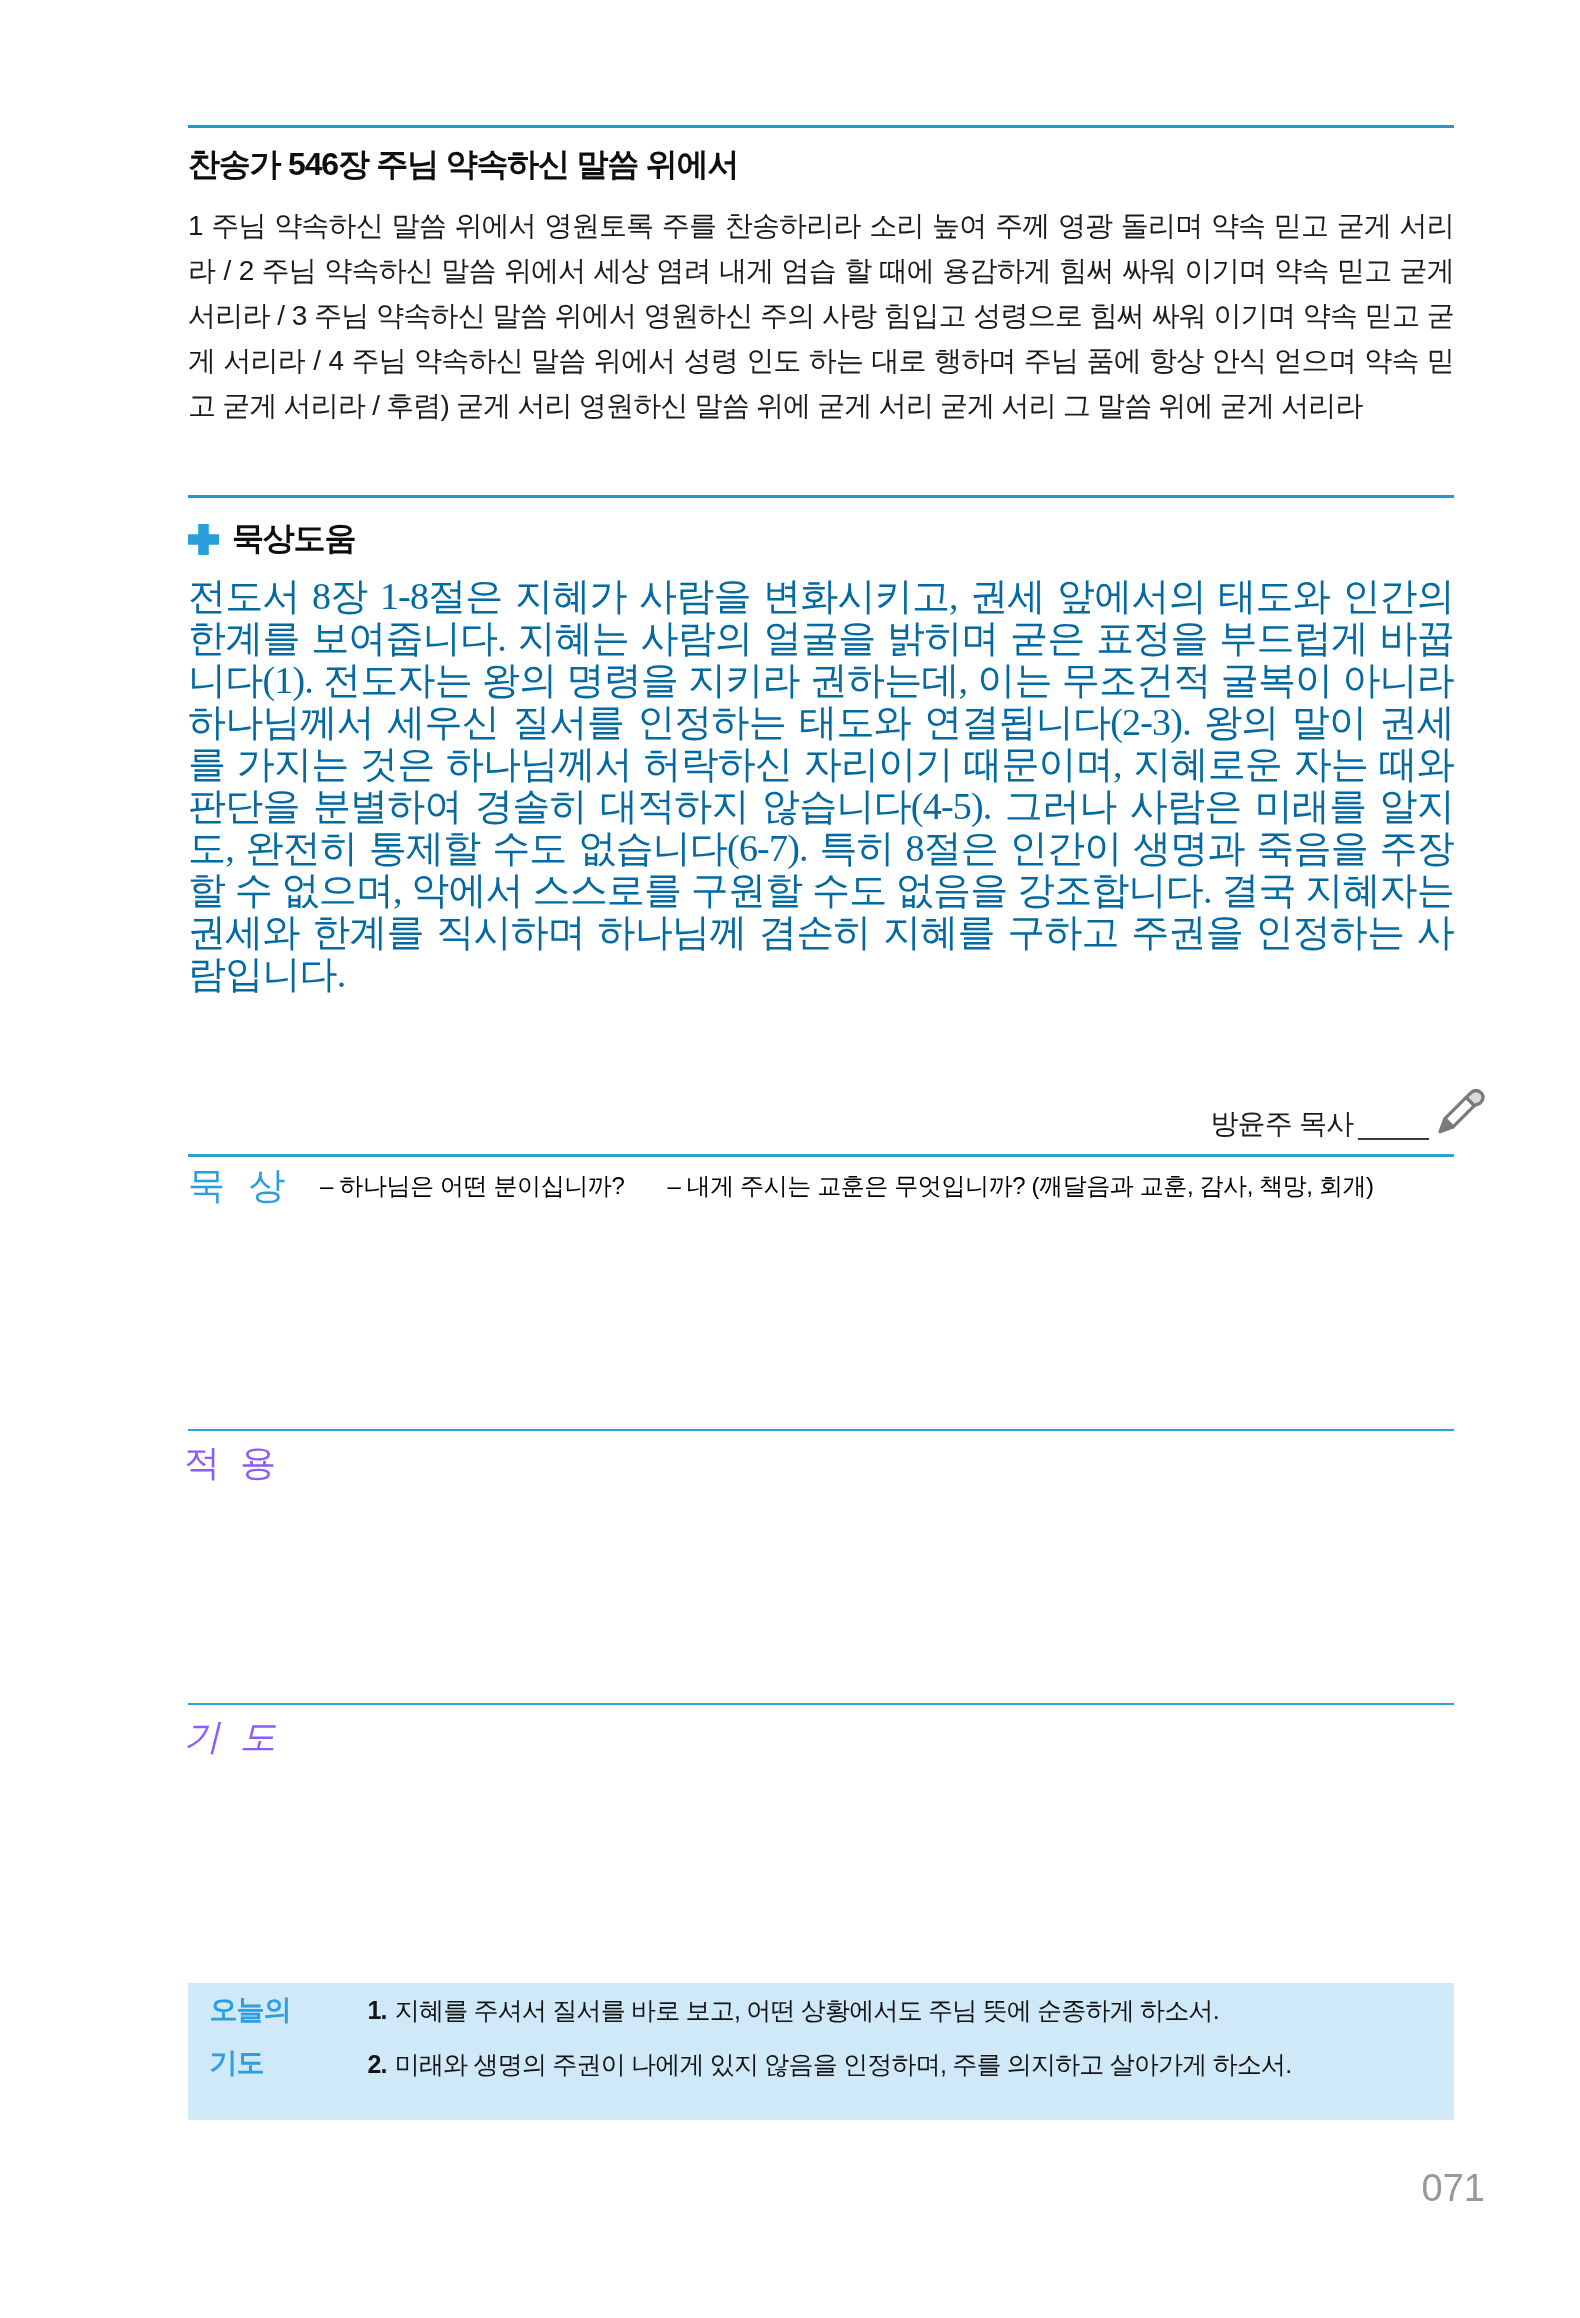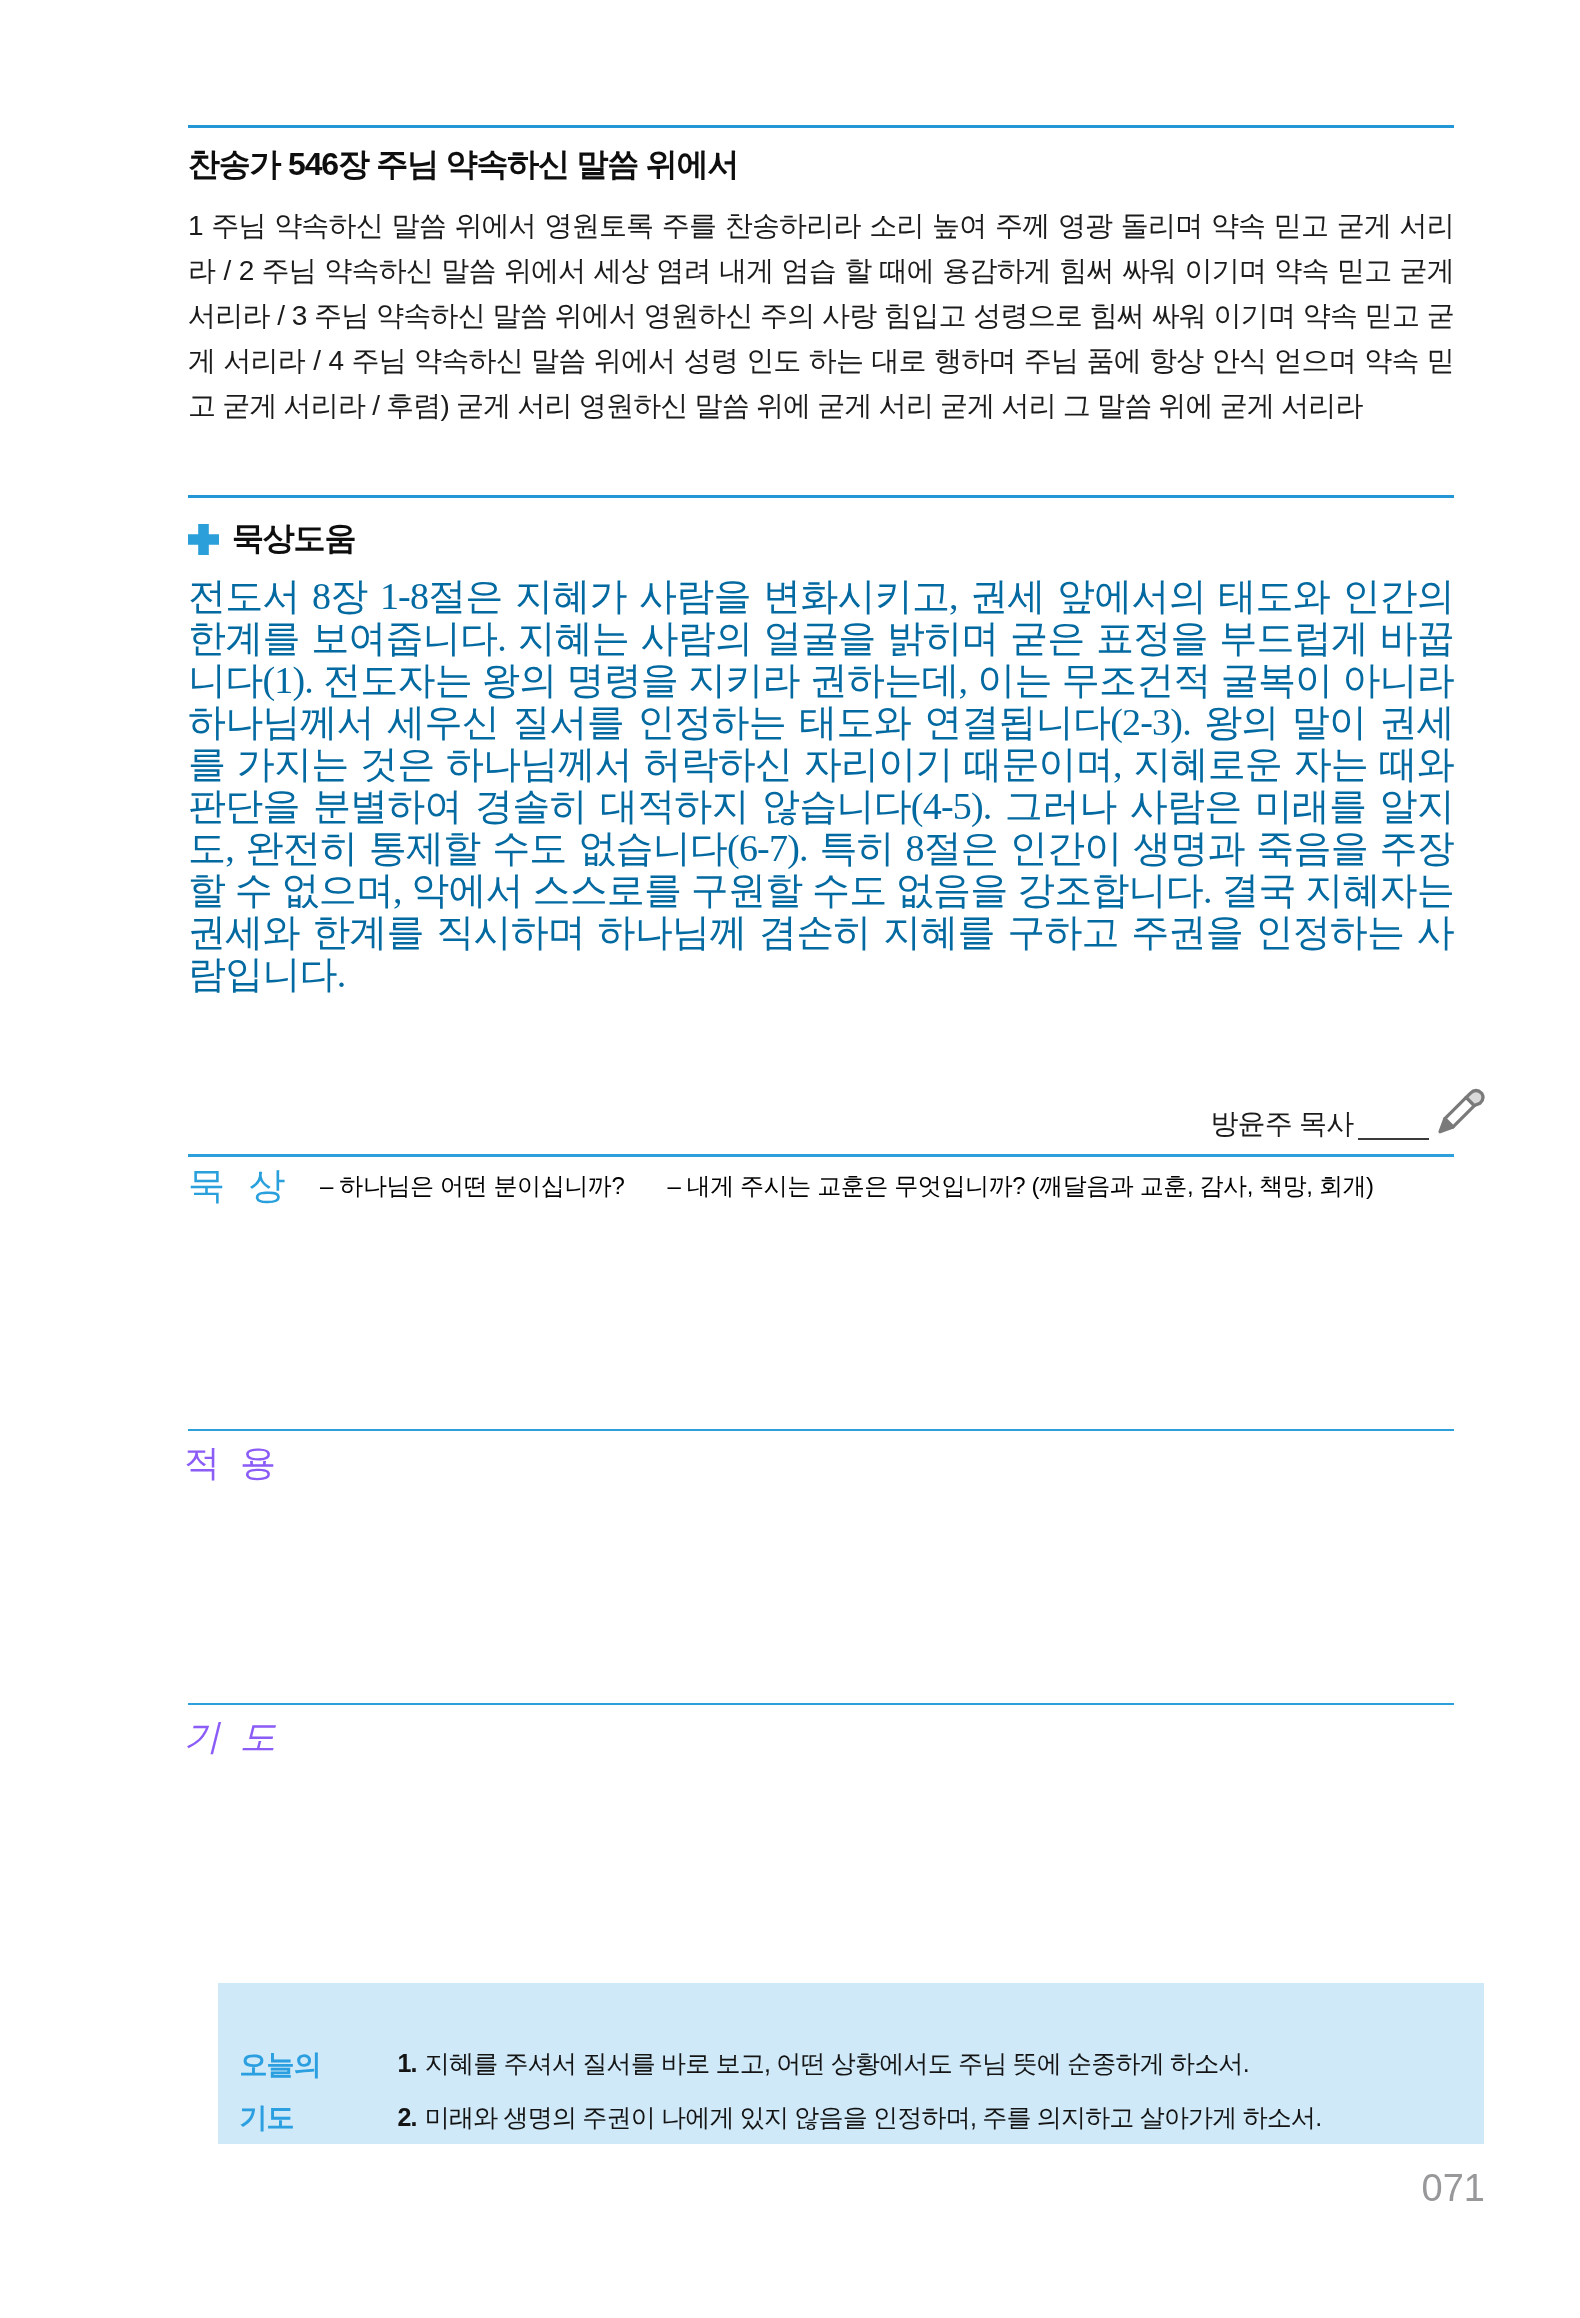--- a/index.html
+++ b/index.html
@@ -70,23 +70,23 @@
   .q2 { margin-left:43px; }
 
   .section-label {
     position:absolute; left:184px;
     color:#8b5cf6; font-size:36px; letter-spacing:5px; font-weight:500;
   }
   .application-label { top:1439px; }
   .prayer-label { top:1713px;font-style:italic; }
 
   .today-box {
-    position:absolute; left:188px; top:1983px; width:1266px; height:161px;
+    position:absolute; left:188px; top:1983px; width:1266px; height:137px;
     background:#cfe9f8;
-    display:flex; align-items:flex-end;margin-left:30px;
+    display:flex; align-items:flex-start;
   }
   .today-label {
     margin-left:21.4px; width:115px;
     font-size:28px; font-weight:bold; color:#2b9fe0;
     line-height:53px; letter-spacing:-0.8px;
   }
   .today-items {
     margin-left:43px;
     font-size:25px; color:#141414; line-height:54px; letter-spacing:-0.8px;
   }

